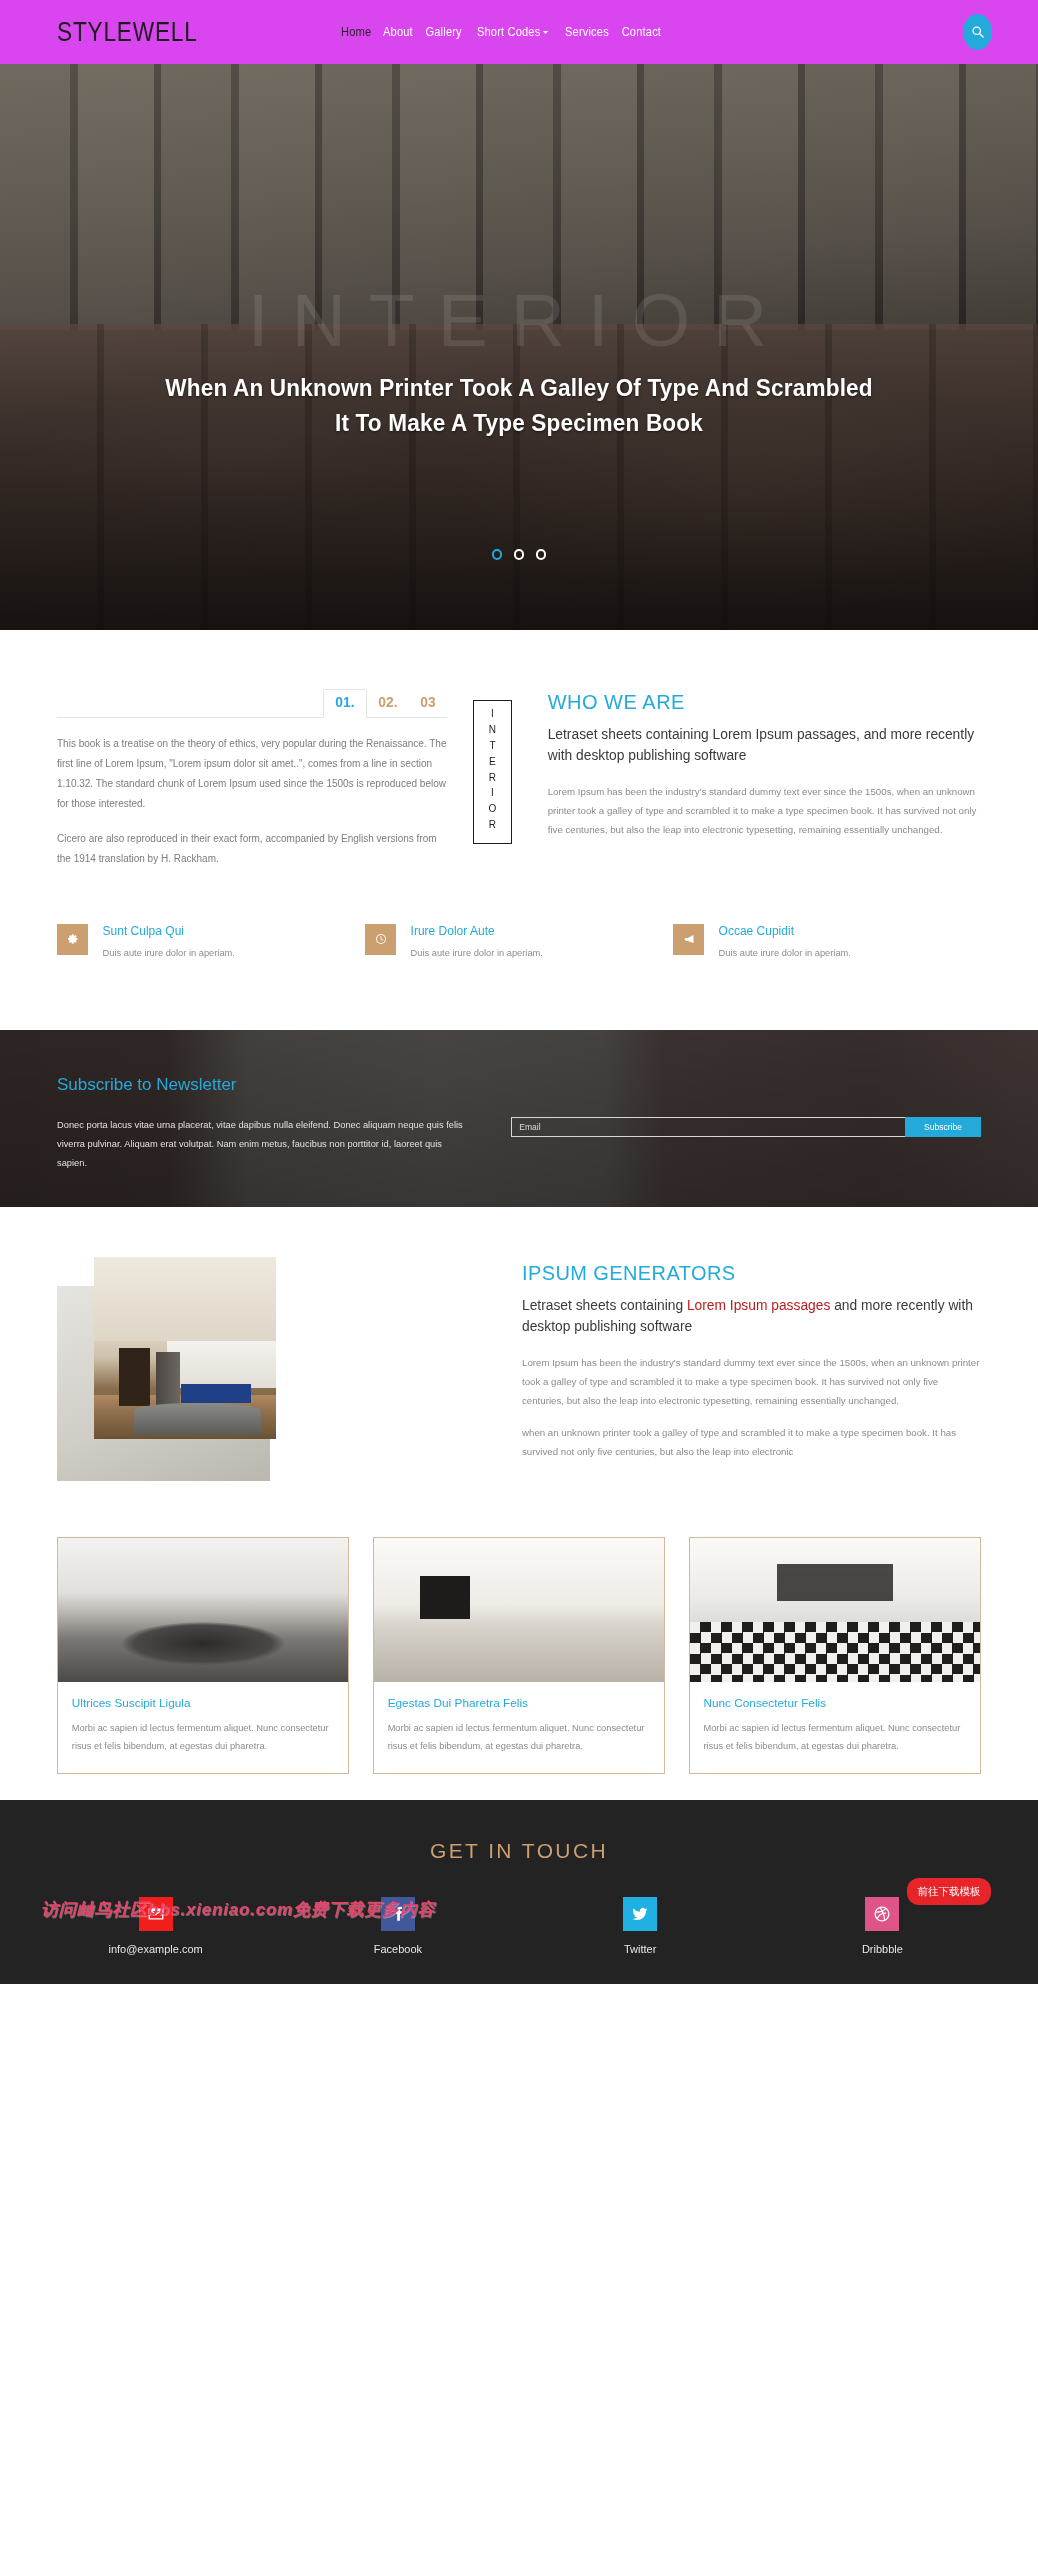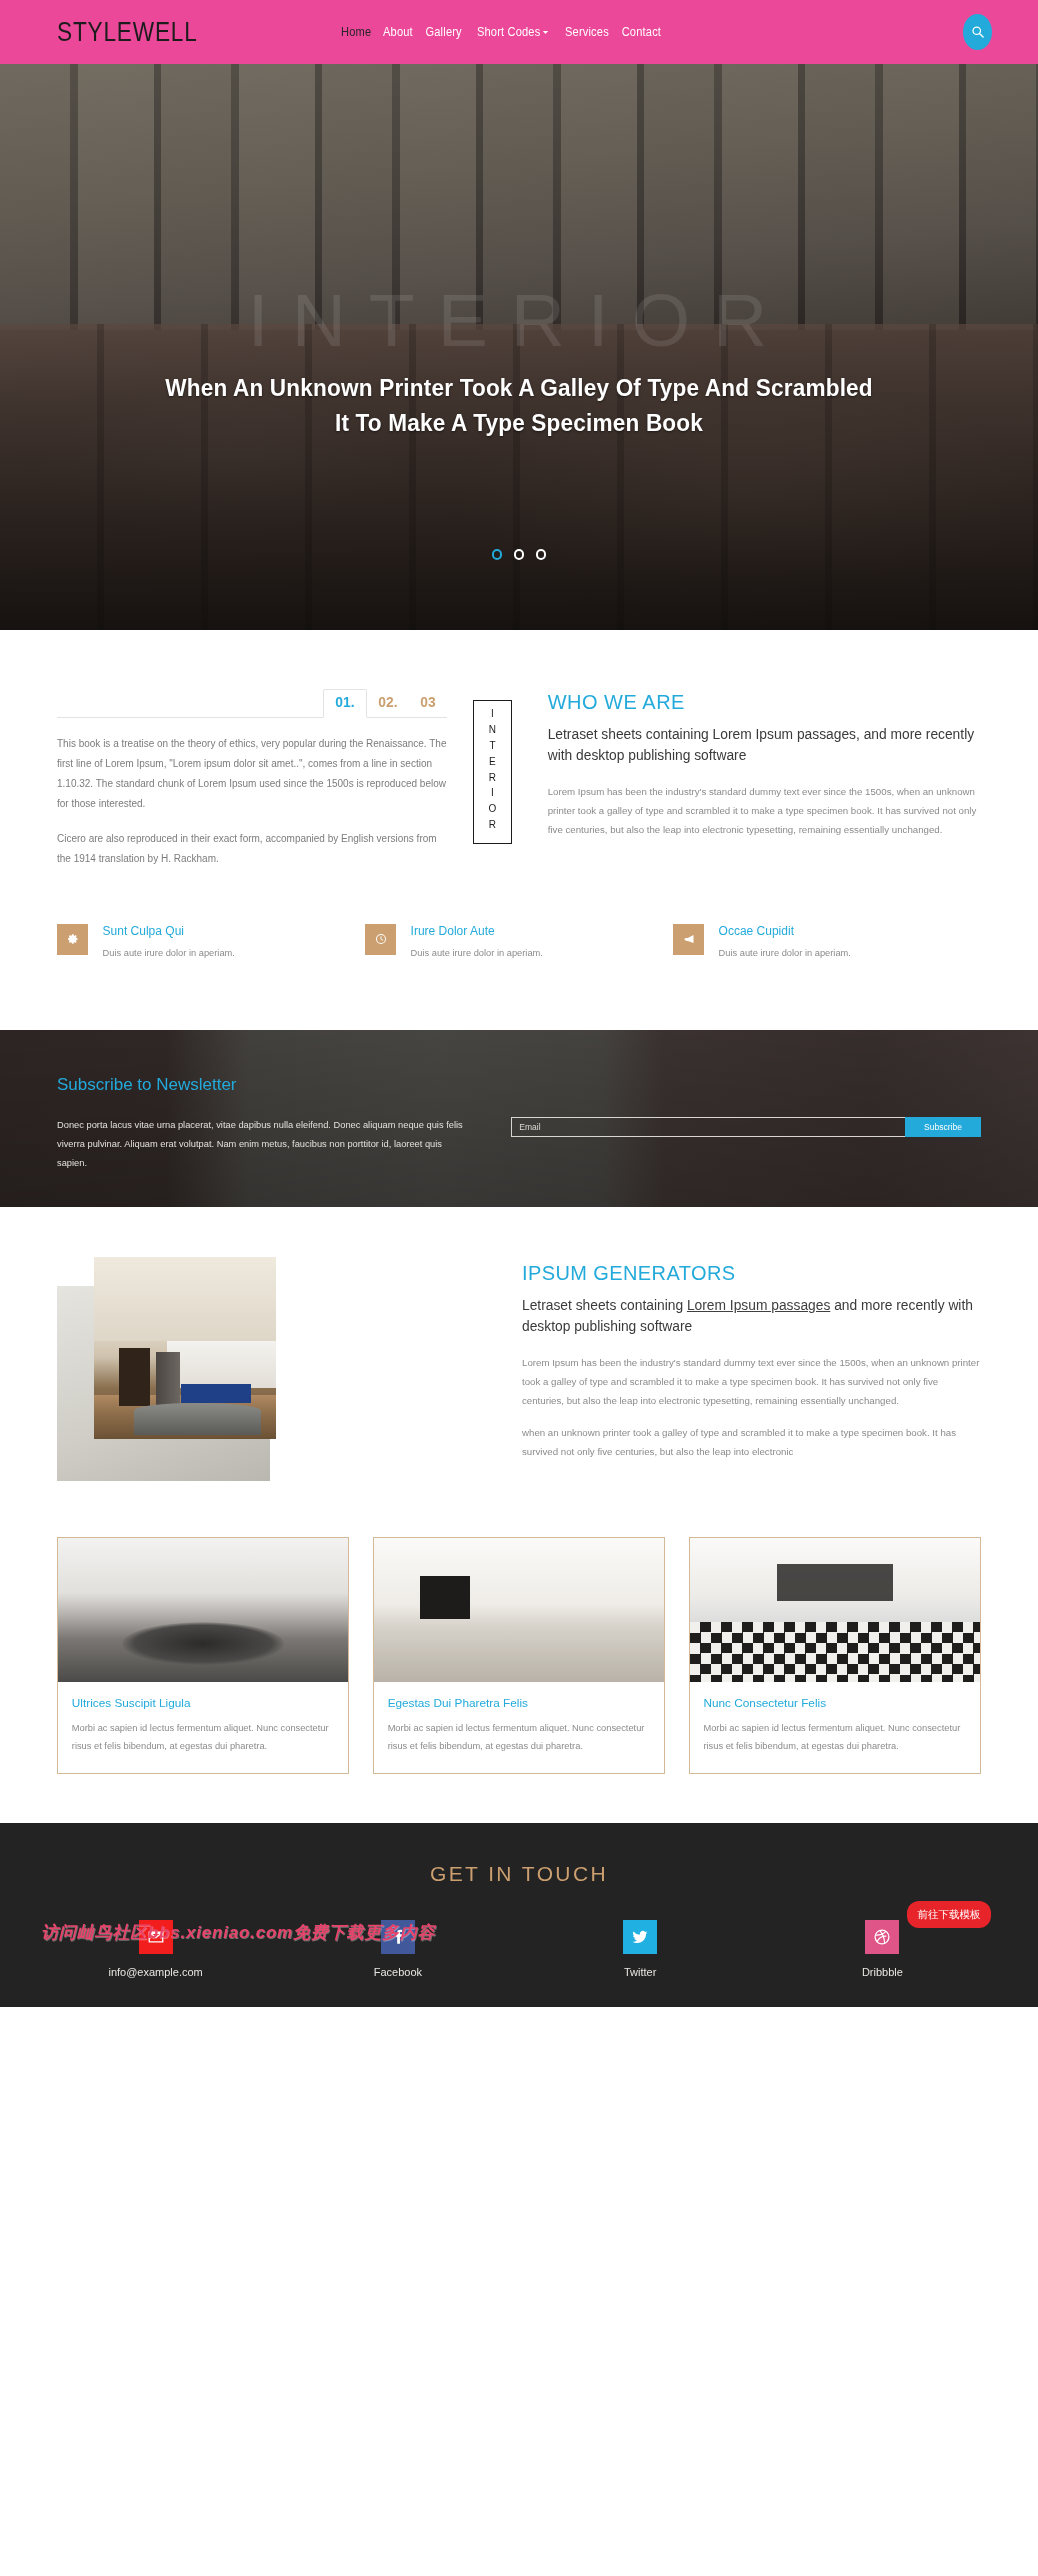--- a/index.html
+++ b/index.html
@@ -9,21 +9,21 @@
     font-family: "Liberation Sans", sans-serif;
     background: #ffffff;
     color: #58595b;
     -webkit-font-smoothing: antialiased;
   }
   .wrap { width: 1038px; position: relative; overflow: hidden; }
 
   
   .site-header {
     height: 64px;
-    background: #ec4899;
+    background: #d946ef;
     display: flex;
     align-items: center;
     position: relative;
     z-index: 30;
   }
   .logo {
     margin-left: 57px;
     font-size: 27.6px;
     letter-spacing: 1px;
     color: #1c1c1c;
@@ -217,21 +217,21 @@
     color: #3a3a3a;
     font-weight: 400;
     margin-bottom: 16px;
   }
   .body-sm {
     font-size: 9.7px;
     line-height: 1.95;
     color: #8b8b8b;
   }
   .body-sm + .body-sm { margin-top: 13px; }
-  .accent-text { color: #404040; text-decoration: underline; }
+  .accent-text { color: #b91c1c; }
 
   
   .features {
     display: flex;
     padding: 55px 57px 68px;
     gap: 0;
   }
   .feature {
     flex: 1;
     display: flex;
@@ -380,21 +380,21 @@
     color: #23aadb;
     font-weight: 400;
     letter-spacing: 0.4px;
     margin-bottom: 11.4px;
   }
 
   
   .cards {
     display: flex;
     gap: 23.5px;
-    padding: 0 57px 49px;
+    padding: 0 57px 26px;
   }
   .card {
     flex: 1;
     border: 0.8px solid #d4b999;
     background: #ffffff;
   }
   .card-img {
     height: 144px;
     overflow: hidden;
     position: relative;

